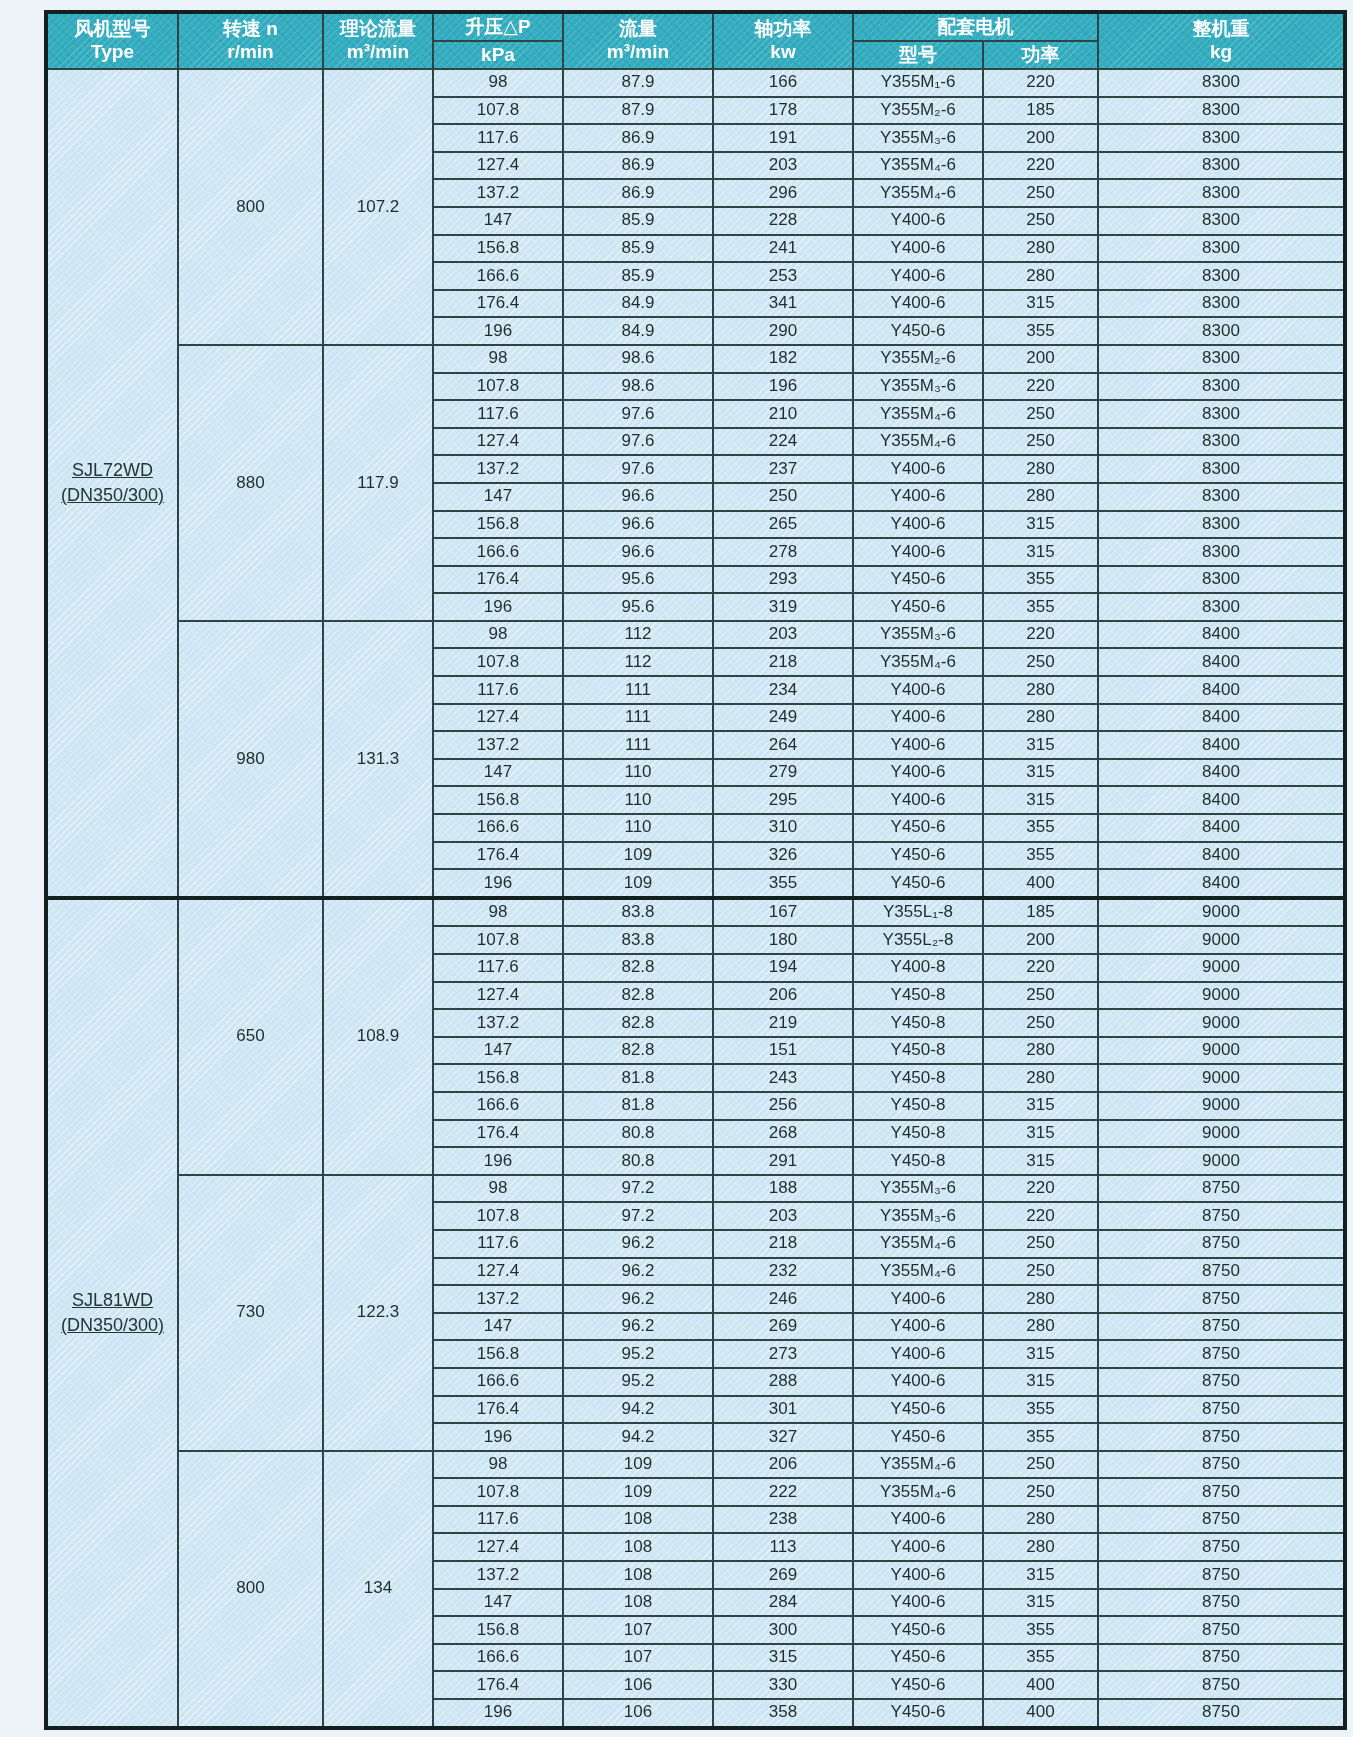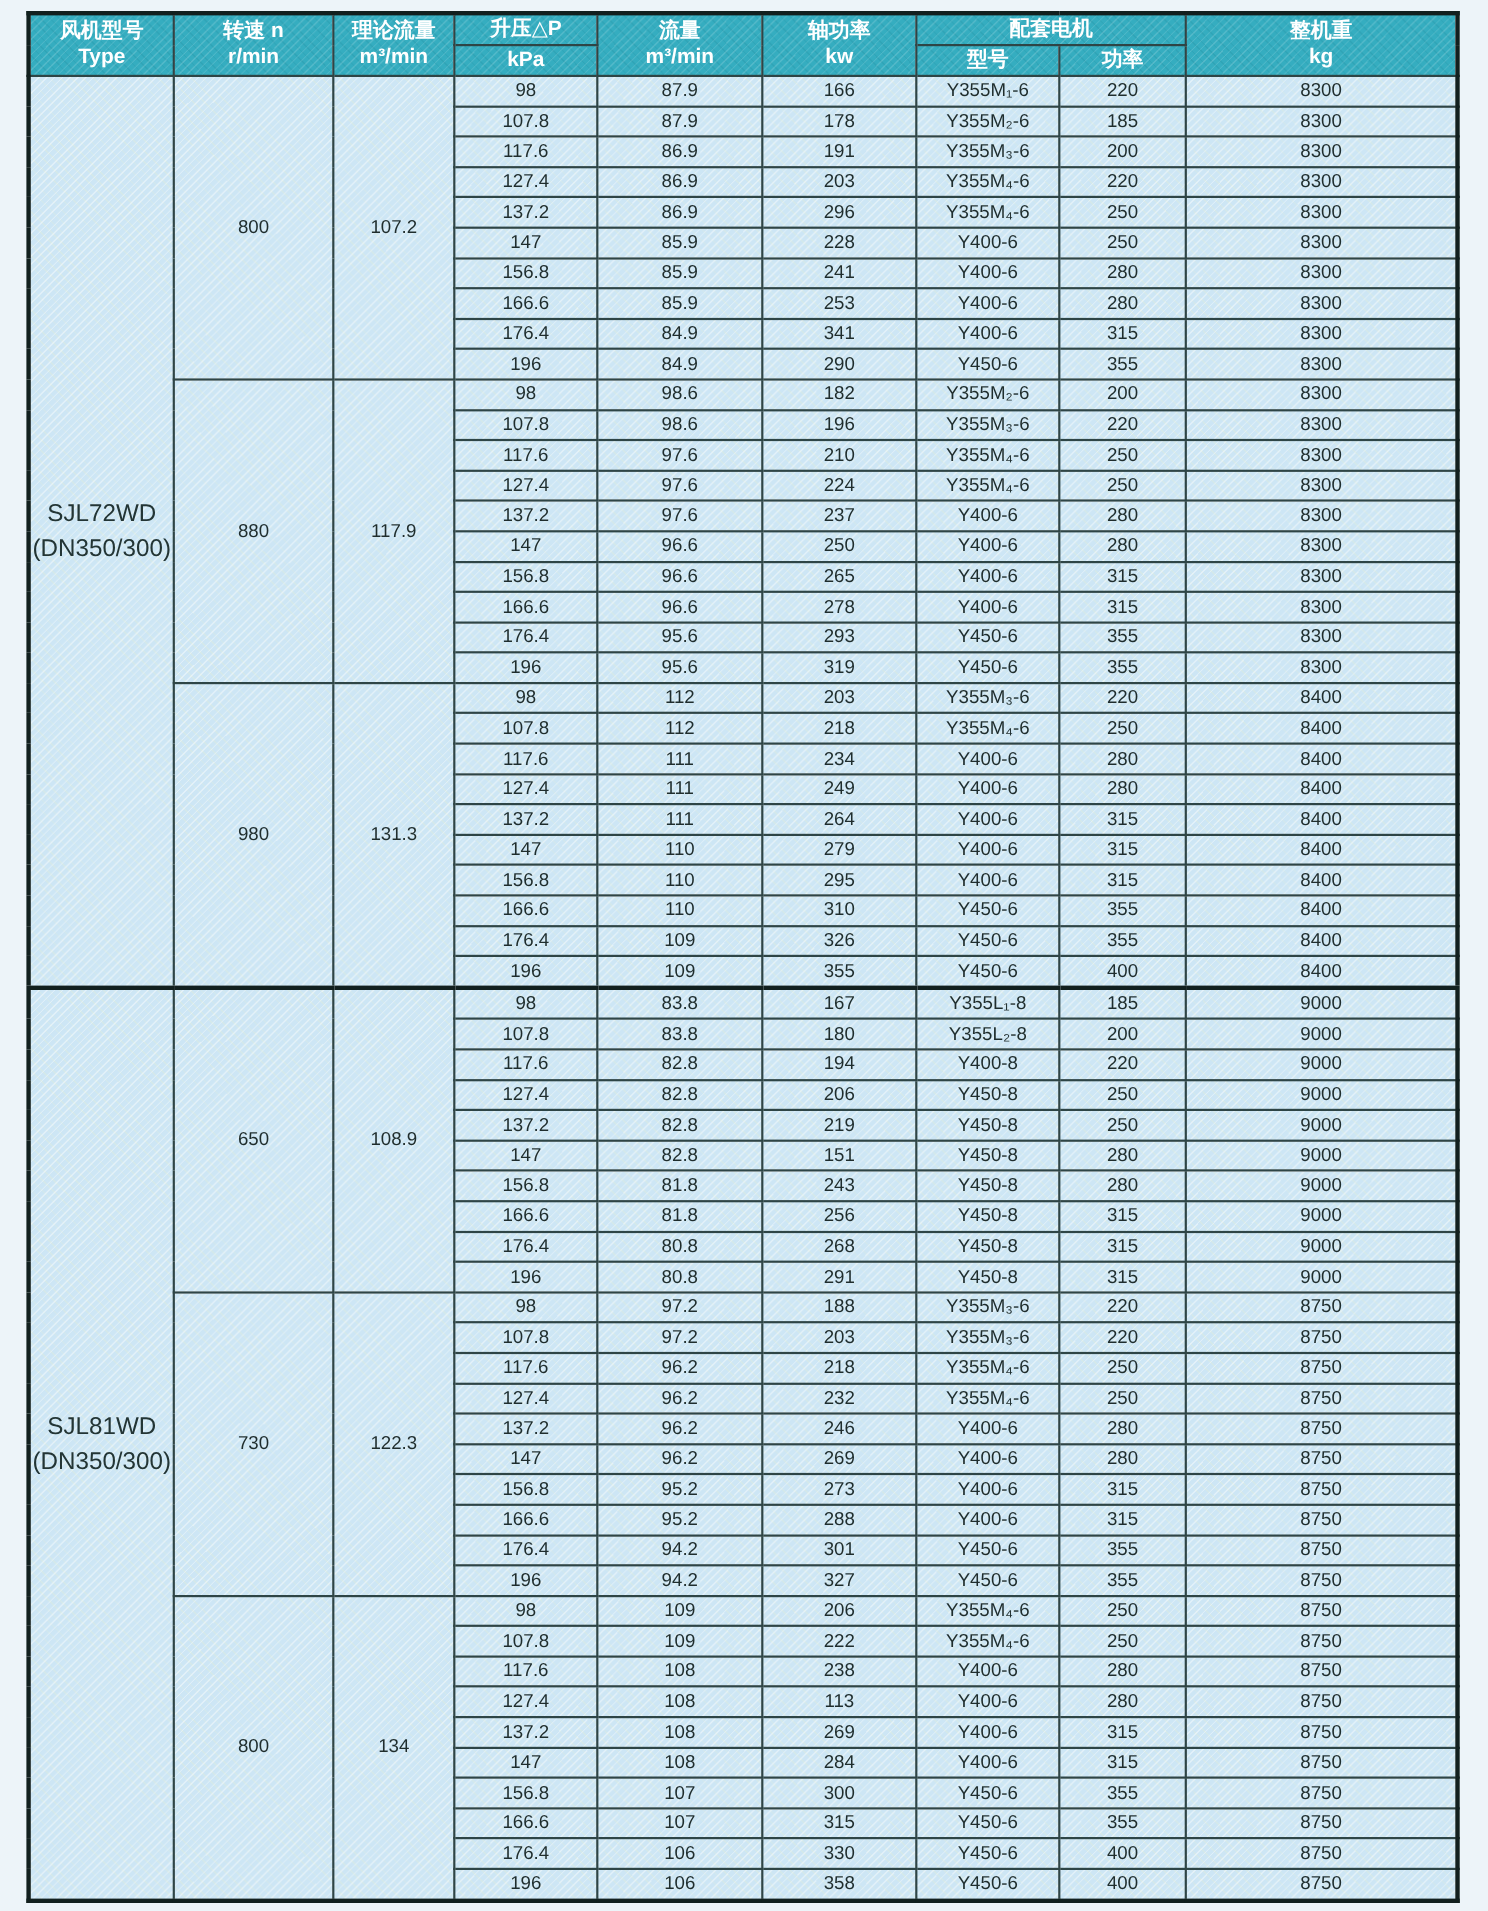--- a/index.html
+++ b/index.html
@@ -2,21 +2,21 @@
 <html><head>
 <meta charset="utf-8">
 <style>
   html, body { margin: 0; padding: 0; }
   body {
     width: 1353px; height: 1737px;
     background: #edf4f9;
     font-family: "Liberation Sans", "DejaVu Sans", sans-serif;
     overflow: hidden;
   }
-  .page-wrap { padding: 10px 0 0 24px; }
+  .page-wrap { padding: 10px 0 0 24px; margin-left: 20px; }
 
   table.spec {
     border-collapse: collapse;
     table-layout: fixed;
     width: 1299px;
     border: 4px solid #12201f;
   }
   .spec th, .spec td {
     border: 2px solid #2e4546;
     padding: 0;
@@ -39,23 +39,24 @@
     background-color: #cde6f5;
     background-image:
       repeating-linear-gradient(135deg, rgba(255,255,255,0.45) 0 1px, rgba(255,255,255,0) 1px 5px),
       repeating-linear-gradient(45deg, rgba(233,240,205,0.30) 0 1px, rgba(233,240,205,0) 1px 7px);
     color: #1f2d2d;
     font-size: 17px;
     height: 25.6px;
     line-height: 1.1;
   }
   .spec tbody td.model-cell {
-    font-size: 22px;
+    font-size: 18px;
     line-height: 1.4;
     color: #233535;
+    text-decoration: underline;
   }
   .spec tbody tr.model-sep td { border-top: 4px solid #12201f; }
   .hdr-two-line div { display: block; }
 </style>
 </head>
 <body>
 
 <div class="page-wrap">
   <table class="spec">
     <colgroup>

